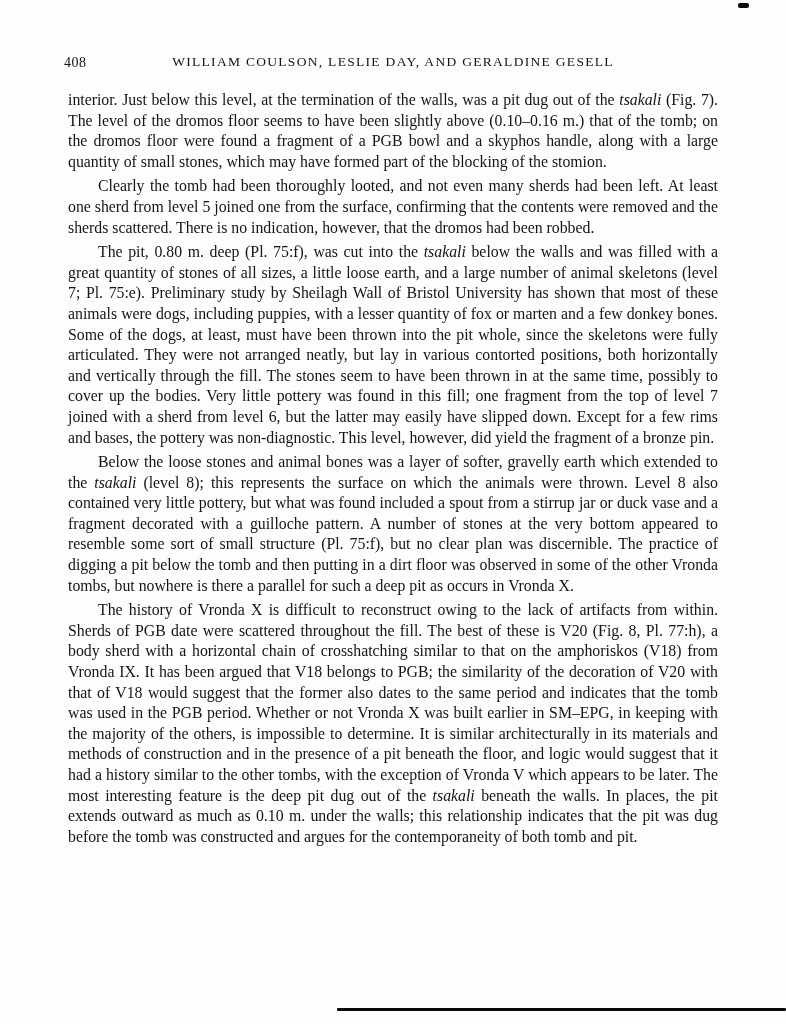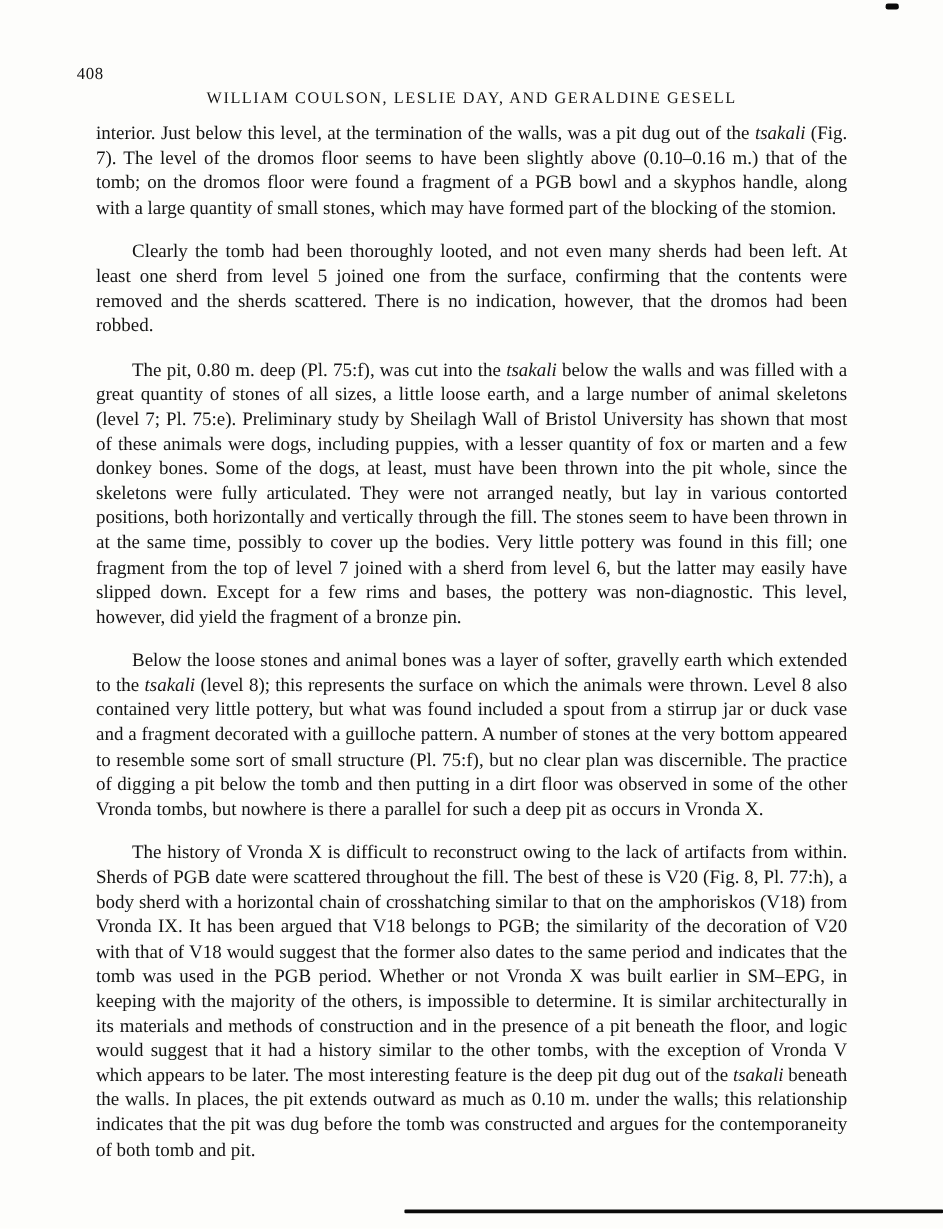--- a/index.html
+++ b/index.html
@@ -28,33 +28,32 @@
     left: 0;
     top: 1px;
     font-size: 14px;
     letter-spacing: 0.5px;
   }
   .running-head {
     text-align: center;
     font-size: 13.5px;
     letter-spacing: 1.3px;
     white-space: nowrap;
-    margin-top: 20px;
   }
   .body-text {
     position: absolute;
     top: 86px;
     left: 64px;
     width: 658px;
     font-size: 15.8px;
     line-height: 20.6px;
     text-align: justify;
   }
   .body-text p {
-    margin: 16px;
+    margin: 4px;
     text-indent: 30px;
   }
   .body-text p.no-indent {
     text-indent: 0;
   }
   .run.italic { font-style: italic; }
   .run.bold { font-weight: 400; }
   .artifact-bottom-line {
     position: absolute;
     left: 337px;

